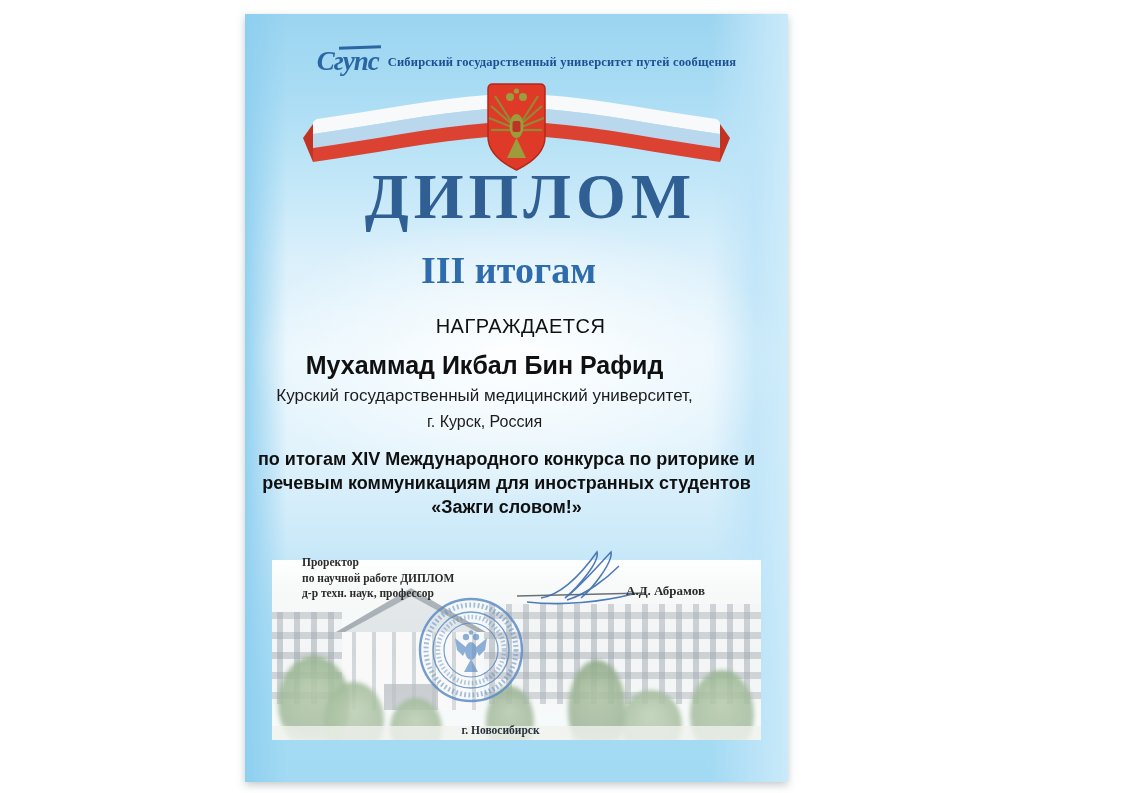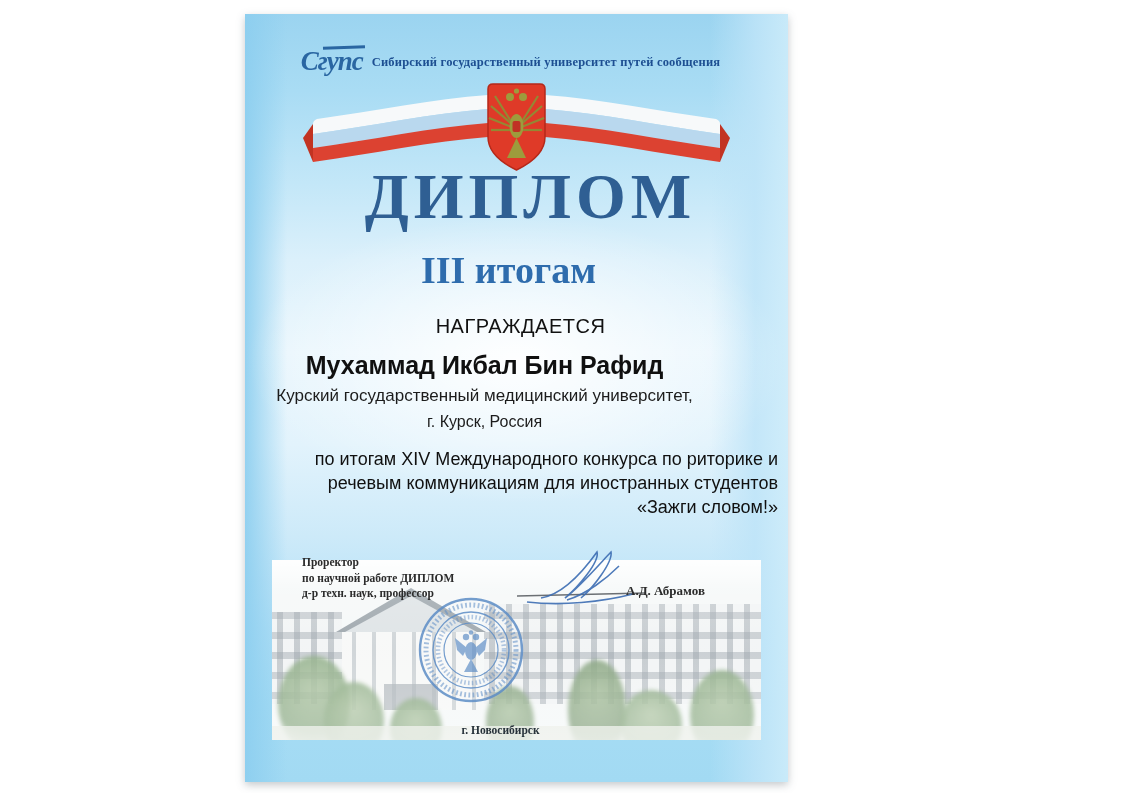--- a/index.html
+++ b/index.html
@@ -13,21 +13,21 @@
     background:
       radial-gradient(ellipse 66% 25% at 50% 45%, rgba(255,255,255,0.95) 0%, rgba(255,255,255,0) 75%),
       linear-gradient(90deg, rgba(140,206,239,0.9) 0px, rgba(140,206,239,0) 42px, rgba(140,206,239,0) 465px, rgba(190,228,248,0.85) 510px, rgba(205,236,250,0.9) 543px),
       linear-gradient(180deg, #9bd4f0 0%, #a9dcf4 10%, #c3e7f8 22%, #dbf0fb 32%, #e9f6fd 44%, #e2f3fc 56%, #cdeaf9 68%, #b3e0f6 80%, #a6dcf4 90%, #a2daf3 100%);
     box-shadow: 0 3px 8px rgba(90,100,110,0.35);
     overflow: hidden;
   }
 
   
   .header-row {
-    position: absolute; left: 0; top: 30px; width: 100%;
+    position: absolute; left: 16px; top: 30px; width: 100%;
     display: flex; justify-content: center; align-items: center; gap: 9px;
     transform: translateX(-6px);
   }
   .logo {
     font-family: "Liberation Serif", serif;
     font-style: italic; font-weight: bold; font-size: 27px; line-height: 1;
     color: #2a66a2; letter-spacing: -1px; position: relative; padding-top: 4px;
   }
   .logo::before {
     content: ""; position: absolute; left: 22px; right: -2px; top: 2px;
@@ -65,22 +65,22 @@
   }
   .recipient-institution {
     position: absolute; left: 0; top: 372px; width: 100%; text-align: center;
     font-size: 17px; color: #1c1c1c; transform: translateX(-32px);
   }
   .recipient-city {
     position: absolute; left: 0; top: 399px; width: 100%; text-align: center;
     font-size: 16px; color: #1c1c1c; transform: translateX(-32px);
   }
   .reason {
-    position: absolute; left: 0; top: 433px; width: 100%; text-align: right;
-    font-weight: normal; font-size: 18px; color: #101010; line-height: 24px;
+    position: absolute; left: 0; top: 433px; width: 100%; text-align: center;
+    font-weight: bold; font-size: 18px; color: #101010; line-height: 24px;
     transform: translateX(-10px);
   }
   .date-line {
     position: absolute; left: 0; top: 514px; width: 100%; text-align: center;
     font-style: italic; font-weight: bold; font-size: 17px; color: #1a1a1a;
     transform: translateX(6px);
   }
 
   
   .photo {

